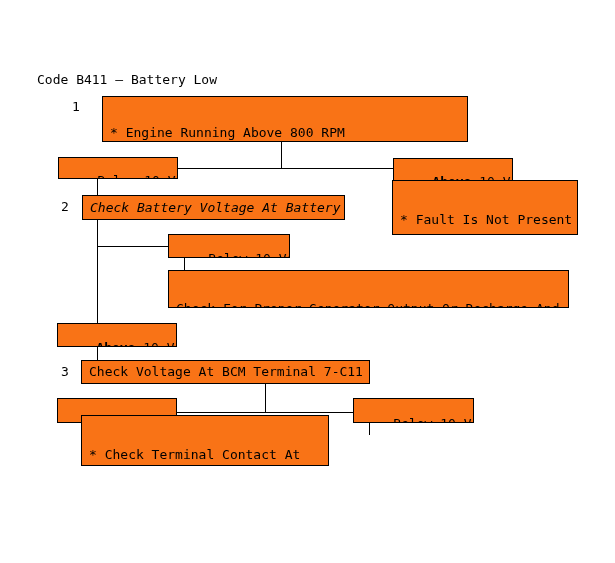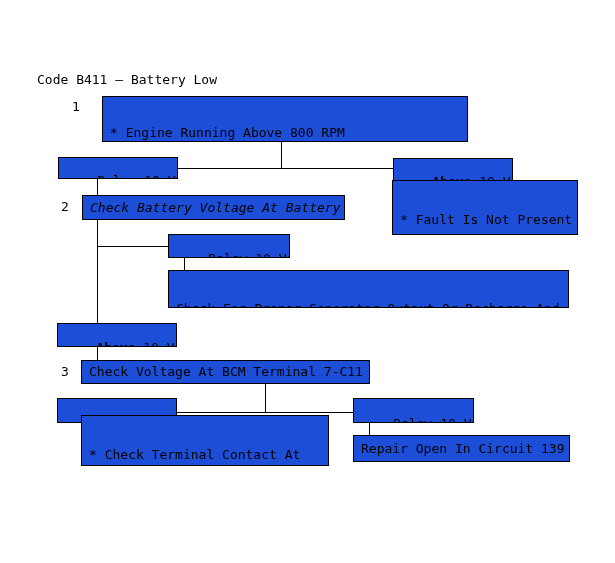--- a/index.html
+++ b/index.html
@@ -23,21 +23,21 @@
     white-space: pre;
   }
   .num {
     position: absolute;
     white-space: pre;
   }
   .box {
     position: absolute;
     box-sizing: border-box;
     border: 1px solid #000000;
-    background: #1d4ed8;
+    background: #f97316;
     white-space: pre;
     overflow: hidden;
   }
   .box .ln { white-space: pre; }
   .kw-u { text-decoration: underline; }
   .kw-b { font-weight: bold; }
   .vline {
     position: absolute;
     width: 1px;
     background: #000000;
@@ -118,15 +118,14 @@
 
   <div class="vline" style="left:97px; top:423px; height:14px;"></div>
   <div class="vline" style="left:369px; top:423px; height:12px;"></div>
 
   <div class="box" style="left:81px; top:415px; width:248px; height:51px; padding:6px 0 0 7px;">
     <div class="ln">* Check Terminal Contact At</div>
     
     
   </div>
 
-  <div class="box" style="left:353px; top:435px; width:217px; height:27px; padding:6px 0 0 7px;">Repair Open In Circuit 139</div>
 
 </div>
 
 </body></html>

